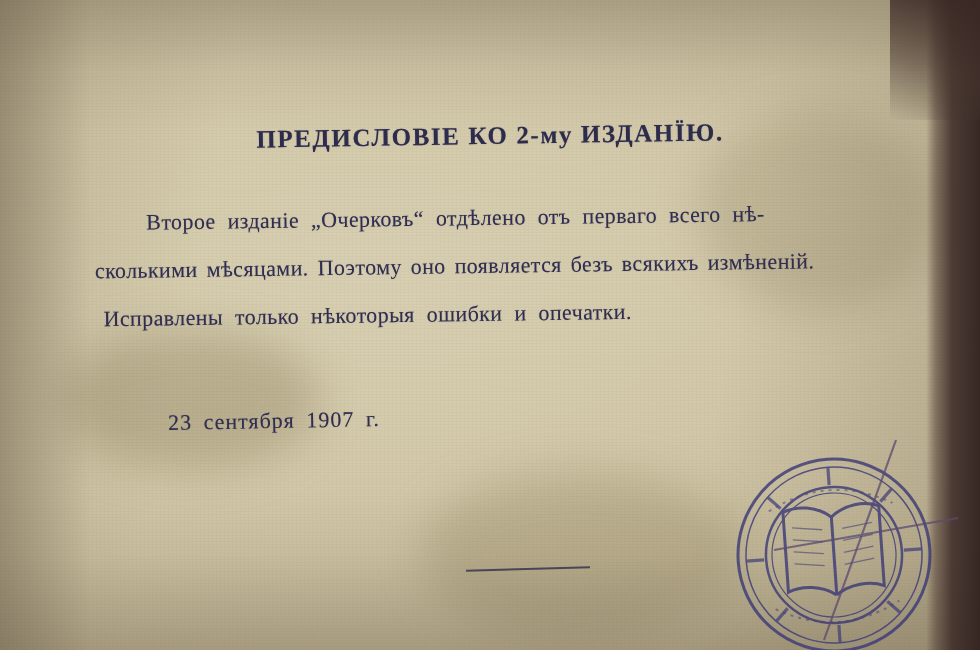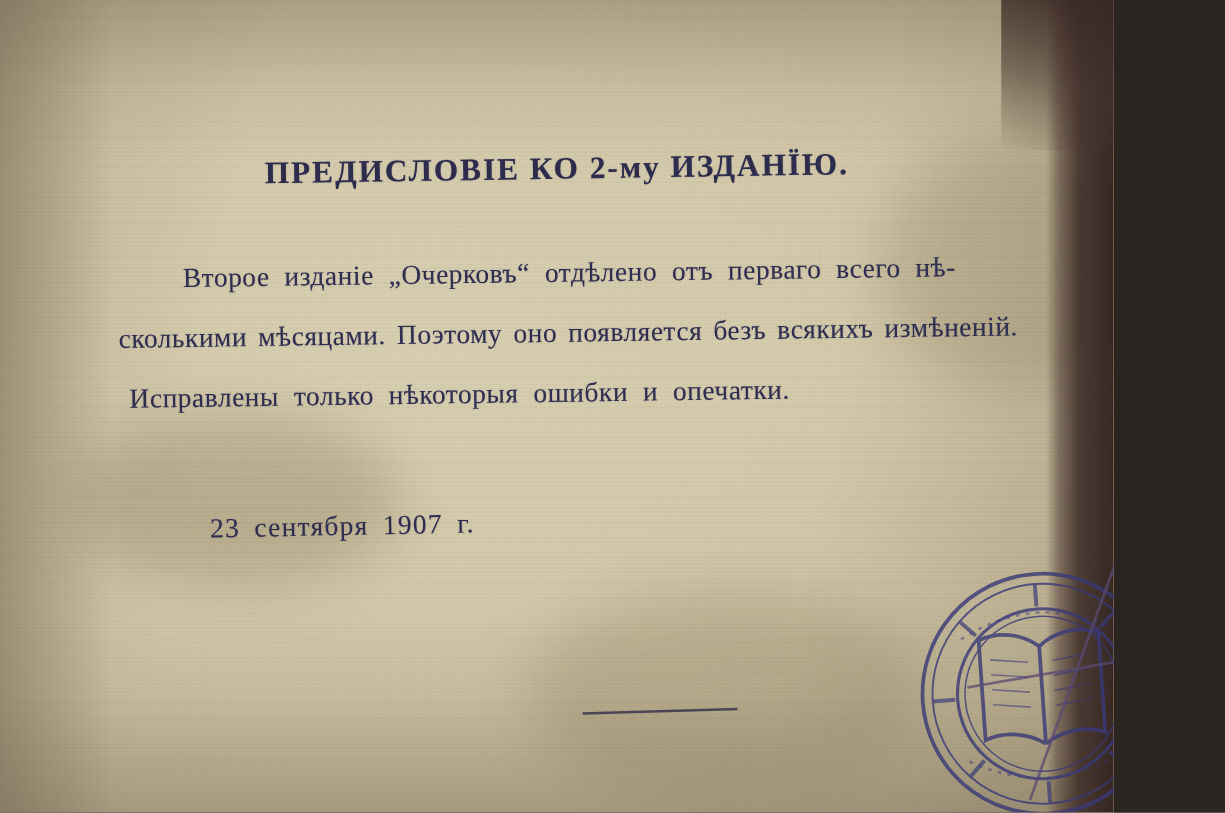--- a/index.html
+++ b/index.html
@@ -2,21 +2,21 @@
 <html><head>
 <meta charset="utf-8">
 <style>
   html, body {
     margin: 0;
     padding: 0;
     background: #2a2520;
   }
   #page {
     position: relative;
-    width: 891px;
+    width: 980px;
     height: 650px;
     overflow: hidden;
     font-family: "Liberation Serif", serif;
     background: #cfc5a8;
   }
 
   
   .paper-base {
     position: absolute;
     inset: 0;

